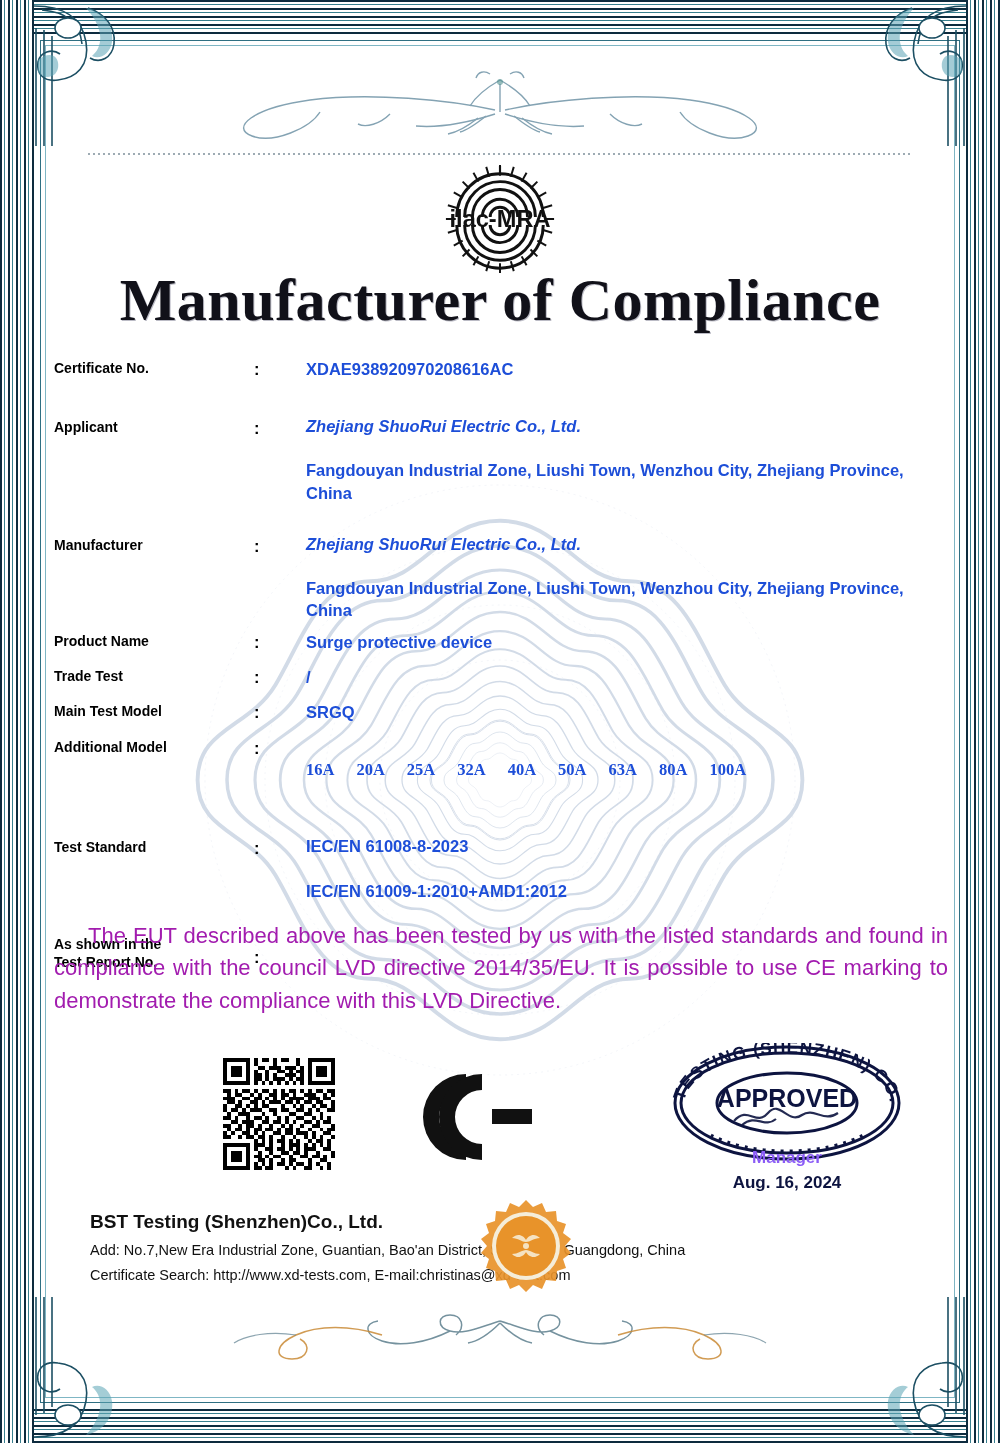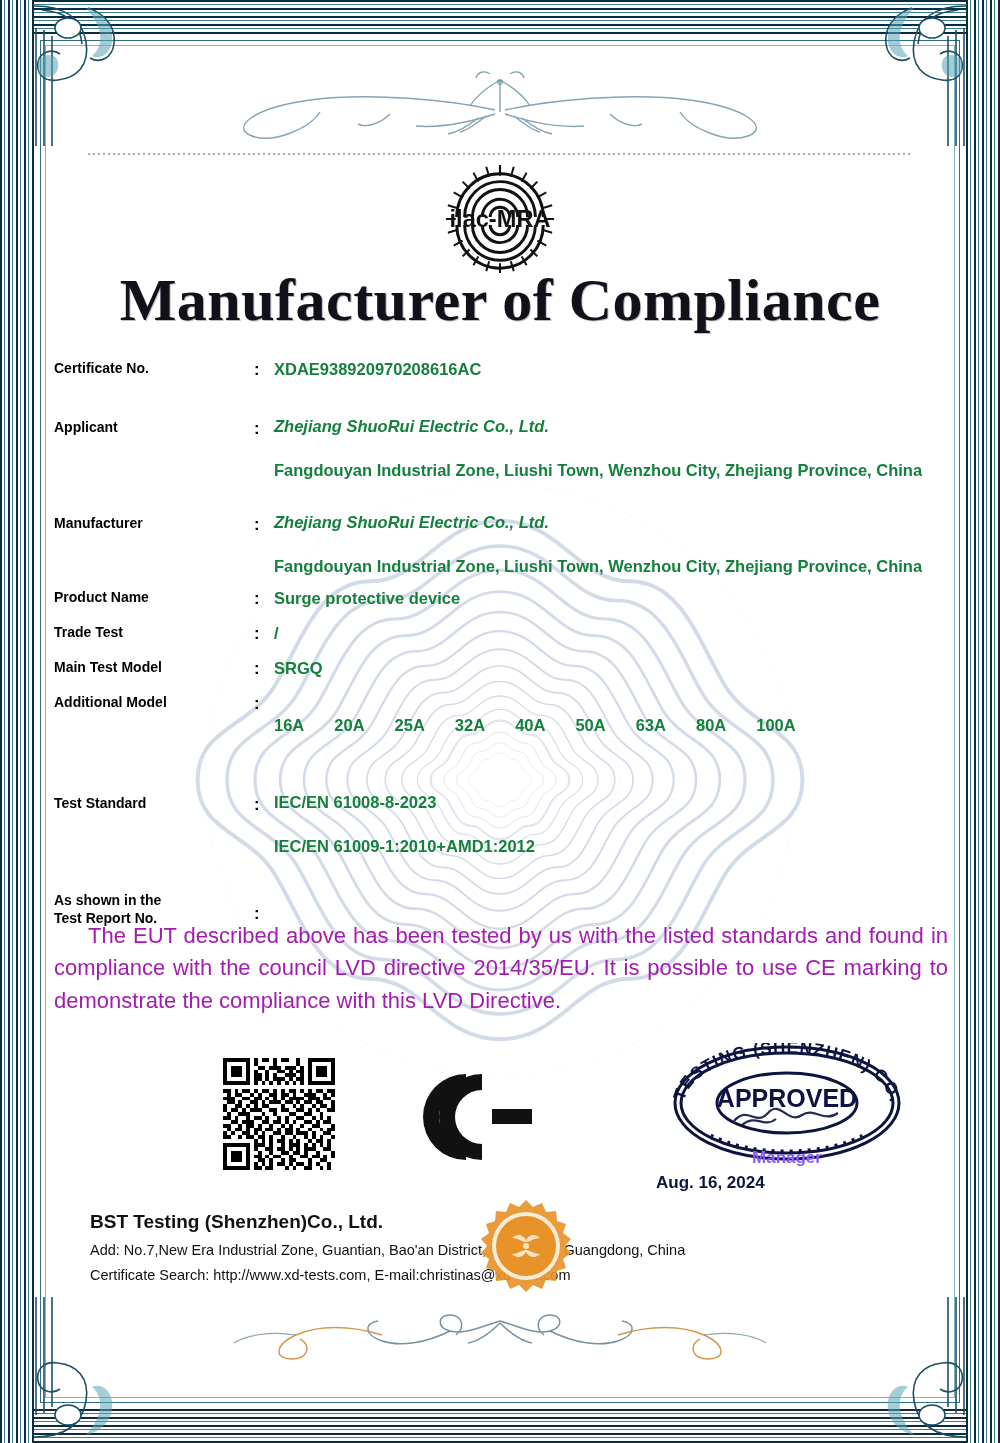--- a/index.html
+++ b/index.html
@@ -117,30 +117,31 @@
     padding-top:2px;
     white-space:pre-line;
   }
   .fcolon{
     width:20px;flex:0 0 20px;
     font-size:16.5px;font-weight:bold;color:#000;
     padding-top:2px;
   }
   .fval{
     flex:1;
-    font-size:16.5px;font-weight:bold;color:#15803d;
+    font-size:16.5px;font-weight:bold;color:#1d4ed8;
     line-height:1.34;
     white-space:pre-line;
+    margin-left:32px;
   }
   .fval .pre{display:block;font-style:italic;}
   .row-gap{height:13px;}
   .row-gap-sm{height:10px;}
   .row-gap-xs{height:7px;}
 
-  .models{display:flex;gap:30px;}
+  .models{display:flex;gap:22px;font-family:Liberation Serif, serif;}
   .models span{font-size:16.5px;font-weight:bold;}
 
   .std-line{display:block;line-height:1.36;}
 
   
   .paras{
     position:absolute;left:6px;right:4px;top:872px;
   }
   .para{
     font-size:22px;color:#a21caf;
@@ -162,21 +163,21 @@
   .stamp{
     position:absolute;left:608px;top:995px;
     width:262px;height:120px;
   }
   .stamp-mgr{
     position:absolute;left:608px;top:1100px;width:262px;
     text-align:center;font-size:17px;font-weight:bold;color:#8b5cf6;
   }
   .stamp-date{
     position:absolute;left:608px;top:1125px;width:262px;
-    font-size:17px;font-weight:bold;color:#0d1440;
+    text-align:center;font-size:17px;font-weight:bold;color:#0d1440;
   }
 
   
   .footer{
     position:absolute;left:42px;top:1163px;right:20px;
   }
   .f-company{
     font-size:19px;font-weight:bold;color:#111;margin-bottom:9px;
   }
   .f-line{

